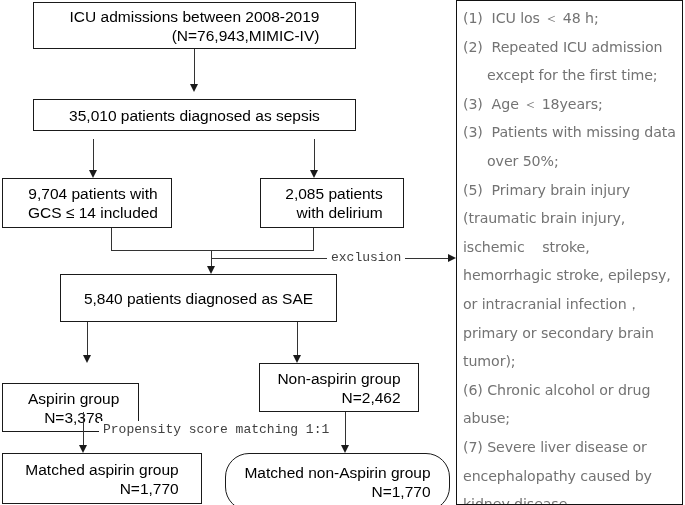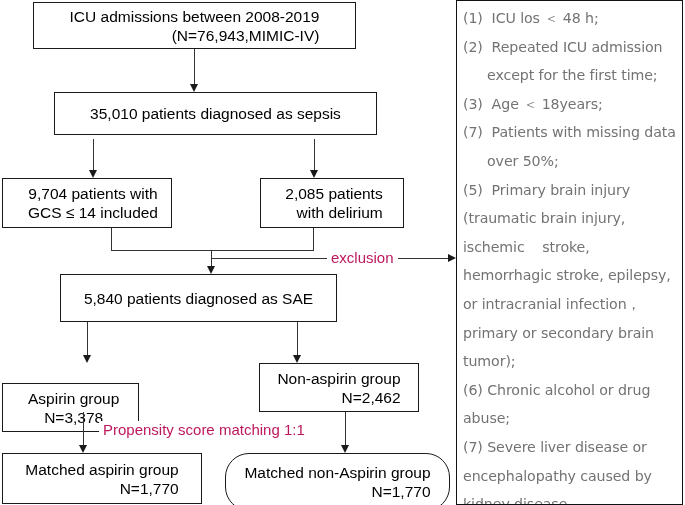--- a/index.html
+++ b/index.html
@@ -62,24 +62,24 @@
     position: absolute;
     width: 0;
     height: 0;
     border-top: 4.5px solid transparent;
     border-bottom: 4.5px solid transparent;
     border-left: 8px solid #1a1a1a;
   }
   
   .edge-label {
     position: absolute;
-    font-family: Liberation Sans, sans-serif;
-    font-size: 15px;
+    font-family: Liberation Mono, monospace;
+    font-size: 13px;
     line-height: 18px;
-    color: #be185d;
+    color: #404040;
     background: #ffffff;
     padding: 0 4px;
     white-space: nowrap;
   }
   
   #exclusion-panel {
     position: absolute;
     left: 456px;
     top: 0px;
     width: 227px;
@@ -103,21 +103,21 @@
   }
 </style>
 </head>
 <body>
 
 <div id="page">
 
   <div class="box" style="left:33px; top:2px; width:323px; height:47px;">ICU admissions between 2008-2019
 (N=76,943,MIMIC-IV)</div>
 
-  <div class="box" style="left:33px; top:92px; width:323px; height:43px;margin-left:21px;">35,010 patients diagnosed as sepsis</div>
+  <div class="box" style="left:33px; top:99px; width:323px; height:32px;">35,010 patients diagnosed as sepsis</div>
 
   <div class="box left-align" style="left:2px; top:178px; width:170px; height:50px;">9,704 patients with
 GCS ≤ 14 included</div>
 
   <div class="box" style="left:260px; top:178px; width:144px; height:50px;padding-left:8px;">2,085 patients
 with delirium</div>
 
   <div class="box" style="left:60px; top:274px; width:277px; height:48px;">5,840 patients diagnosed as SAE</div>
 
   <div class="box left-align" style="left:2px; top:363px; width:137px; height:49px;margin-top:20px;">Aspirin group
@@ -166,21 +166,21 @@
   <div class="vline" style="left:345px; top:412px; height:33px;"></div>
   <div class="arrow-down" style="left:341px; top:445px;"></div>
 
   <div class="edge-label" style="left:99px; top:421px;">Propensity score matching 1:1</div>
 
   <div id="exclusion-panel">
     <div class="excl-line">(1)  ICU los ＜ 48 h;</div>
     <div class="excl-line">(2)  Repeated ICU admission</div>
     <div class="excl-line indent">except for the first time;</div>
     <div class="excl-line">(3)  Age ＜ 18years;</div>
-    <div class="excl-line">(7)  Patients with missing data</div>
+    <div class="excl-line">(3)  Patients with missing data</div>
     <div class="excl-line indent">over 50%;</div>
     <div class="excl-line">(5)  Primary brain injury</div>
     <div class="excl-line">(traumatic brain injury,</div>
     <div class="excl-line">ischemic    stroke,</div>
     <div class="excl-line">hemorrhagic stroke, epilepsy,</div>
     <div class="excl-line">or intracranial infection，</div>
     <div class="excl-line">primary or secondary brain</div>
     <div class="excl-line">tumor);</div>
     <div class="excl-line">(6) Chronic alcohol or drug</div>
     <div class="excl-line">abuse;</div>

